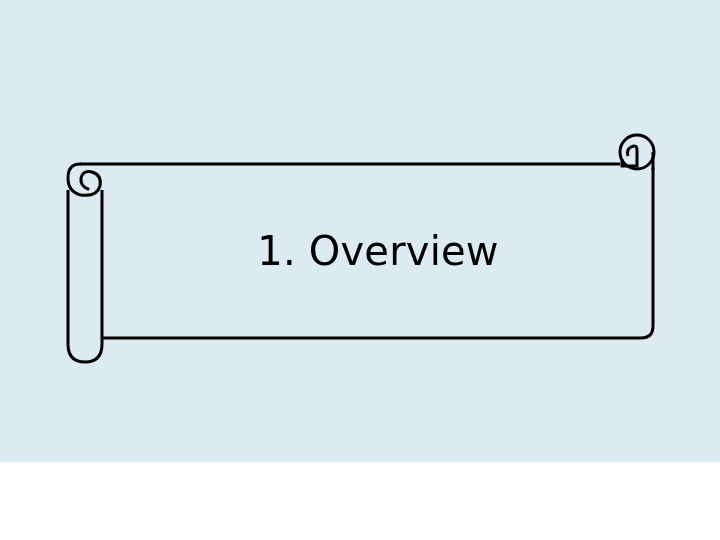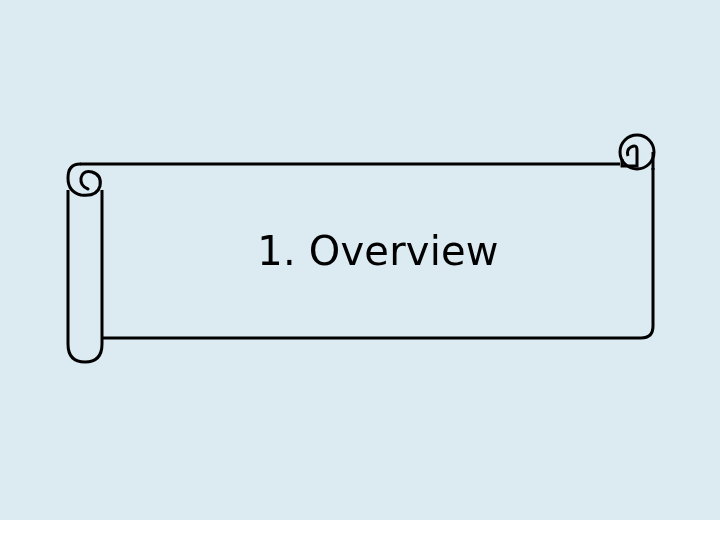--- a/index.html
+++ b/index.html
@@ -8,21 +8,21 @@
   }
   body {
     width: 720px;
     height: 540px;
     overflow: hidden;
     font-family: "DejaVu Sans", sans-serif;
   }
   #slide {
     position: relative;
     width: 720px;
-    height: 520px;
+    height: 462px;
     background: #dbebf1;
   }
   #scroll-banner {
     position: absolute;
     left: 0;
     top: 0;
     width: 720px;
     height: 540px;
   }
   #slide-title {

